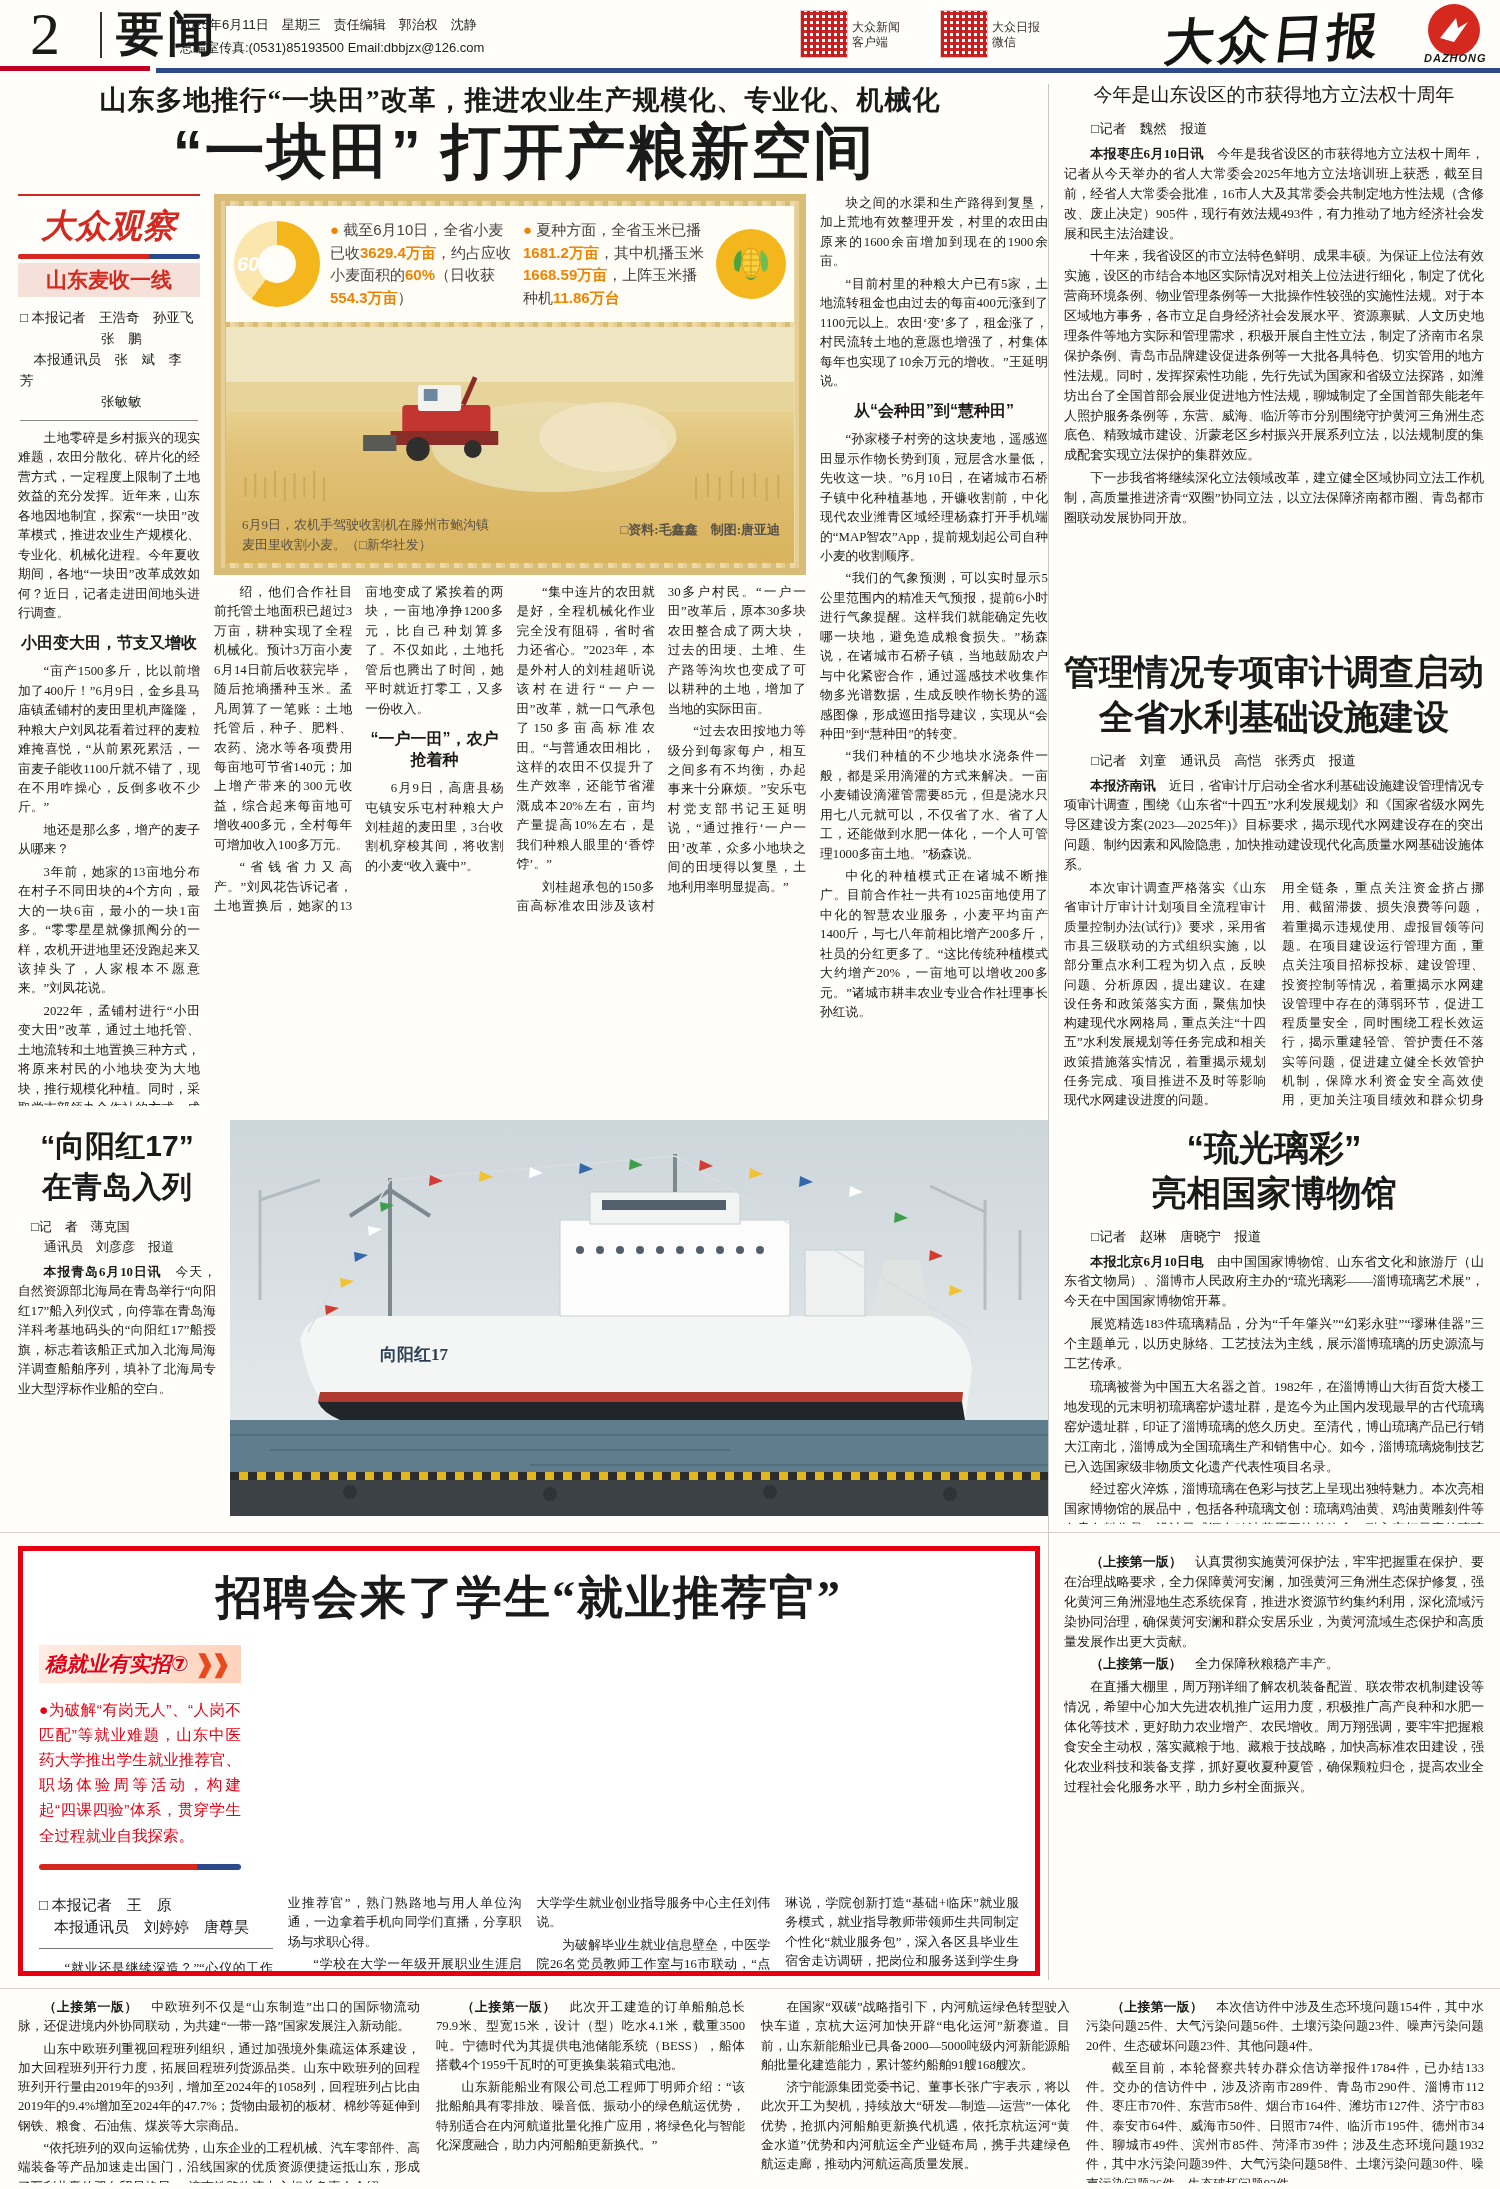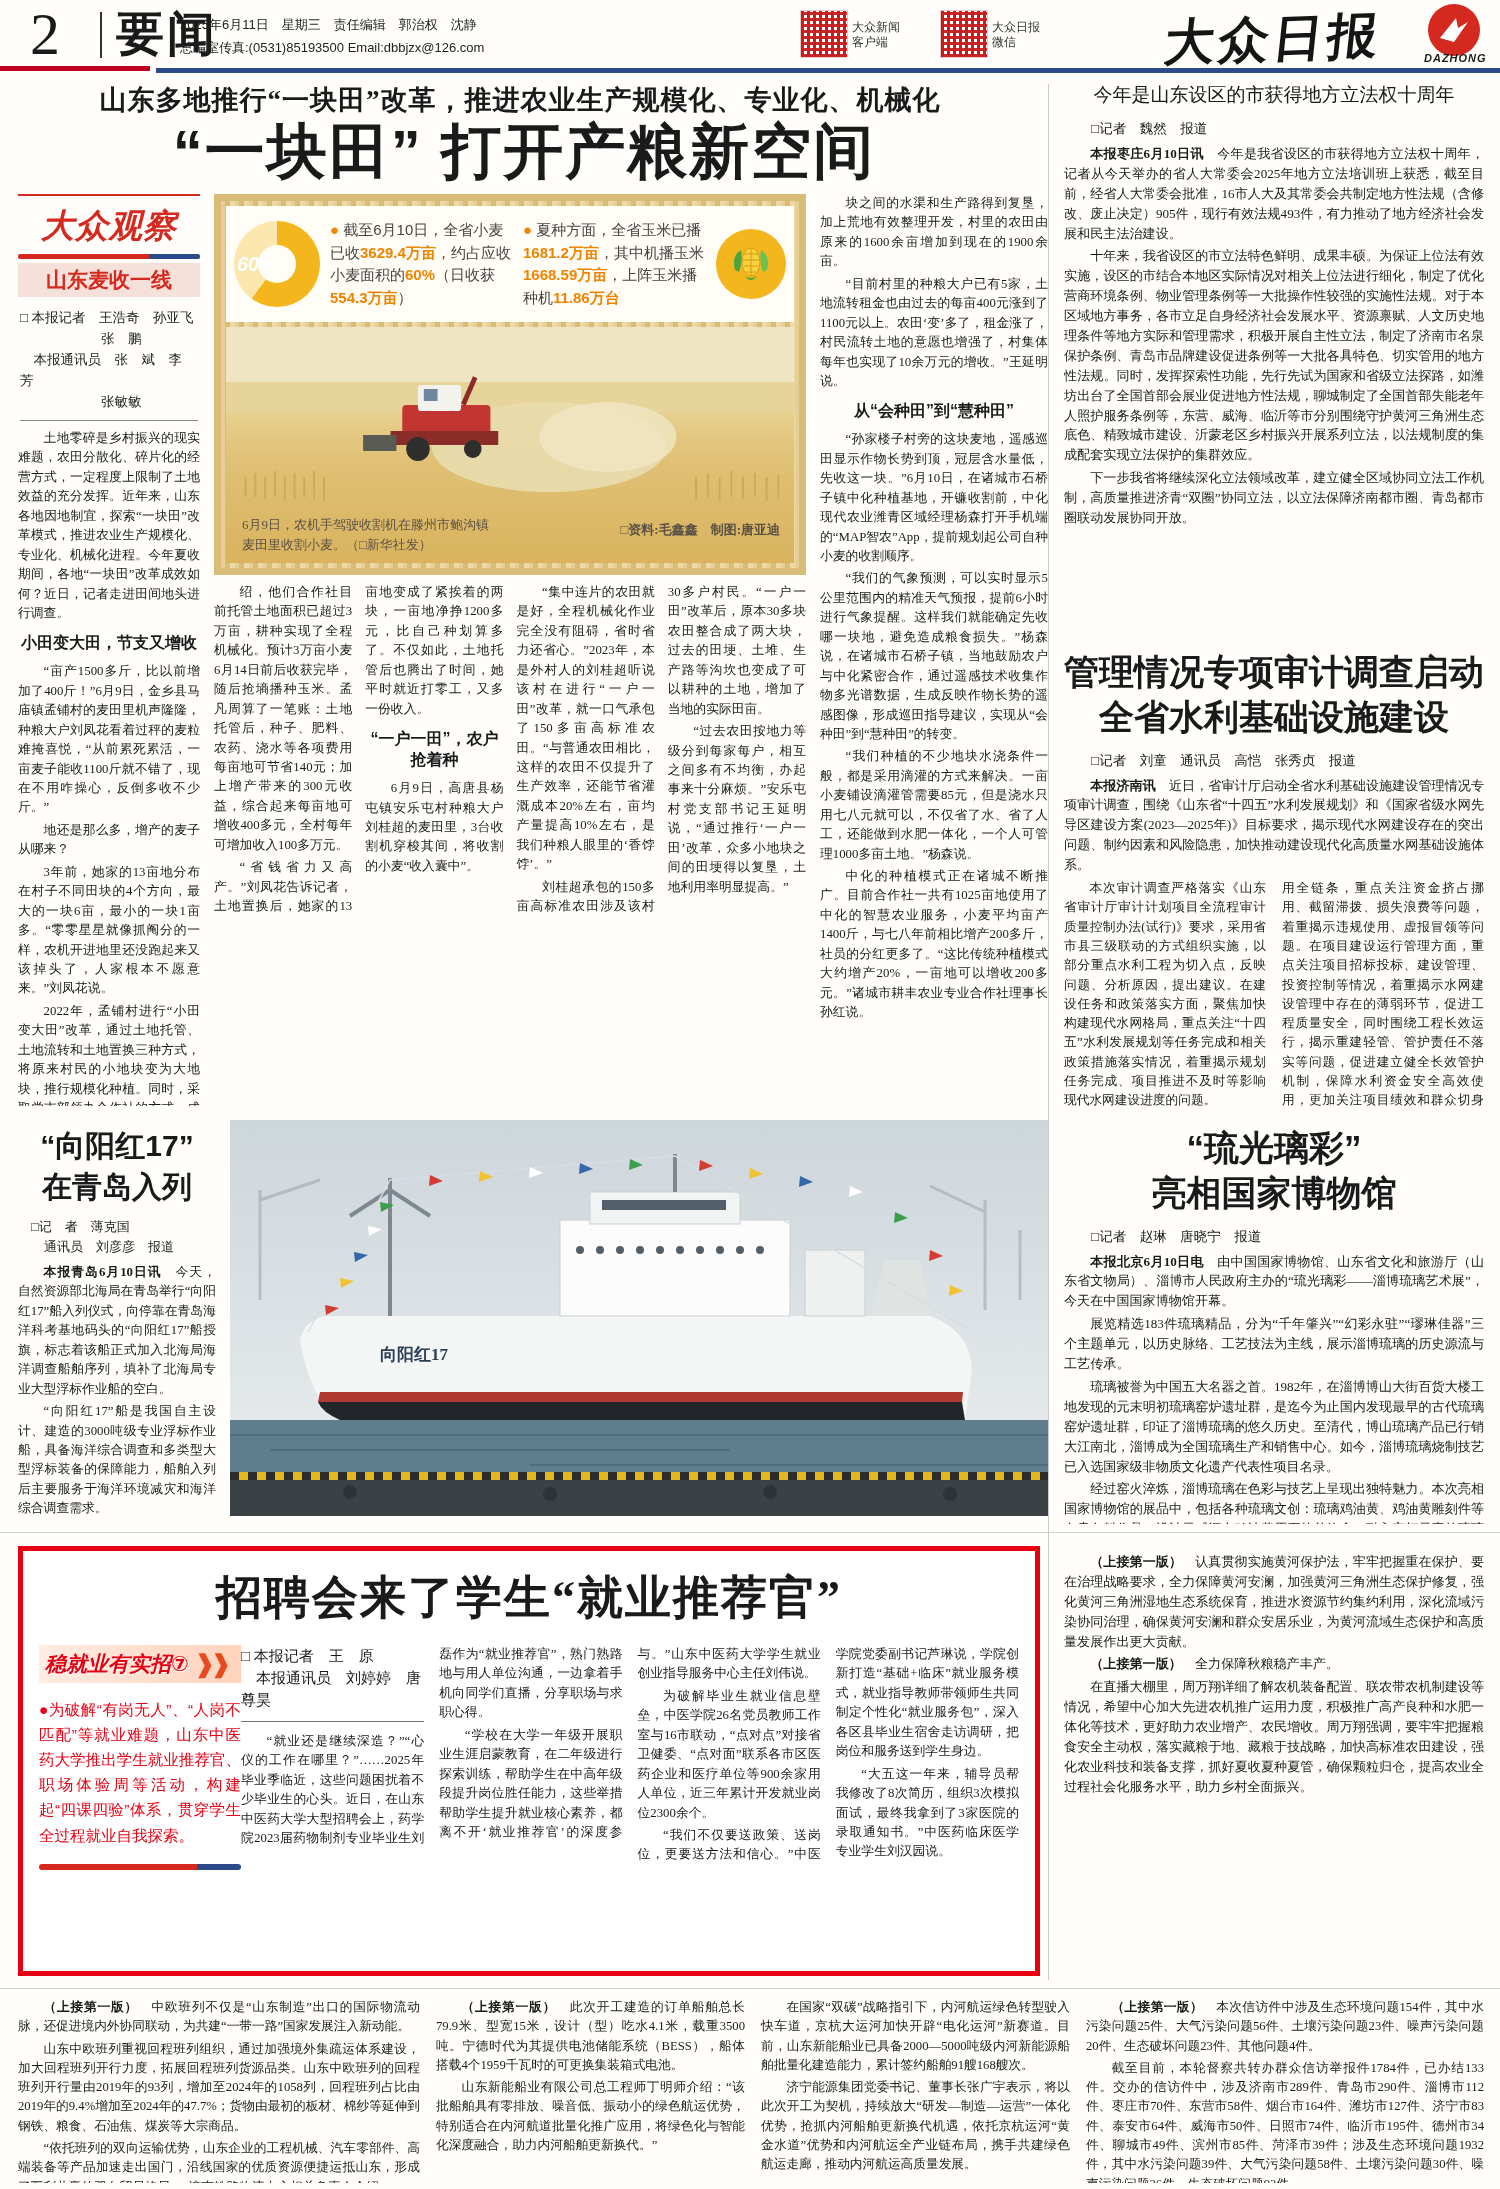--- a/index.html
+++ b/index.html
@@ -81,21 +81,21 @@
   .headline3{text-align:center;font-size:30px;line-height:1.35;font-weight:900;
       font-family:"Liberation Sans","DejaVu Sans",sans-serif;}
   .small-byline{font-size:13px;line-height:20px;margin:10px 0 6px;text-indent:1em;}
   .ship-photo{position:absolute;left:230px;top:1120px;width:818px;height:396px;overflow:hidden;background:#e5e5e5;}
   .glass{position:absolute;left:1064px;top:1126px;width:420px;height:398px;overflow:hidden;}
   
   .hrule-a{position:absolute;left:0;top:1532px;width:1500px;height:1px;background:#cfcfcf;}
   .jobbox{position:absolute;left:18px;top:1546px;width:1022px;height:430px;box-sizing:border-box;
       border:5px solid #e60012;background:#fff;padding:8px 16px;overflow:hidden;}
   .job-headline{text-align:center;font-size:46px;font-weight:900;letter-spacing:2px;margin:8px 0 16px;}
-  .job-body{display:flex;gap:0;}
+  .job-body{display:flex;gap:24px;flex-direction:column;}
   .job-promo{width:202px;flex:0 0 auto;}
   .series-badge{background:linear-gradient(90deg,#ffece3,#ffd3bc);padding:5px 6px;display:flex;align-items:center;gap:6px;}
   .series-text{color:#e60012;font-size:21px;font-weight:900;font-style:italic;
       font-family:"Liberation Sans","DejaVu Sans",sans-serif;text-shadow:1px 1px 0 #fff;white-space:nowrap;}
   .chevrons{color:#e8491d;font-size:24px;font-weight:900;letter-spacing:-4px;}
   .job-summary{color:#e60012;font-size:15.5px;line-height:1.62;text-align:justify;text-indent:0;
       margin-top:14px;font-family:"Liberation Sans","DejaVu Sans",sans-serif;}
   .summary-rule{height:6px;background:linear-gradient(90deg,#d5281e 78%,#2b4a8b 78%);margin-top:16px;border-radius:3px;}
   .job-cols{flex:1;column-count:4;column-gap:15px;height:308px;overflow:hidden;}
   .job-byline{border-bottom:1px solid #777;padding-bottom:10px;margin:0 0 10px;
@@ -268,21 +268,20 @@
     <div class="headline3">
       <div>“向阳红17”</div>
       <div>在青岛入列</div>
     </div>
     <div class="small-byline">
       <div>□记　者　薄克国</div>
       <div>　通讯员　刘彦彦　报道</div>
     </div>
     <div>
         <p class="para"><strong class="dateline">本报青岛6月10日讯</strong>　今天，自然资源部北海局在青岛举行“向阳红17”船入列仪式，向停靠在青岛海洋科考基地码头的“向阳红17”船授旗，标志着该船正式加入北海局海洋调查船舶序列，填补了北海局专业大型浮标作业船的空白。</p>
-        <p class="para">“向阳红17”船是我国自主设计、建造的3000吨级专业浮标作业船，具备海洋综合调查和多类型大型浮标装备的保障能力，船舶入列后主要服务于海洋环境减灾和海洋综合调查需求。</p>
       </div>
   </div>
 
   <div class="ship-photo">
     <svg width="100%" height="100%" viewBox="0 0 818 396" preserveAspectRatio="none">
       <defs>
         <linearGradient id="sky" x1="0" y1="0" x2="0" y2="1">
           <stop offset="0" stop-color="#cdd6db"></stop>
             <stop offset="1" stop-color="#e6eaec"></stop>
         </linearGradient>

